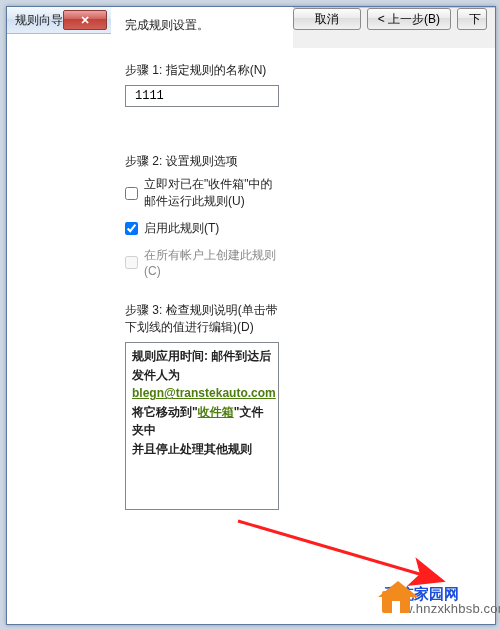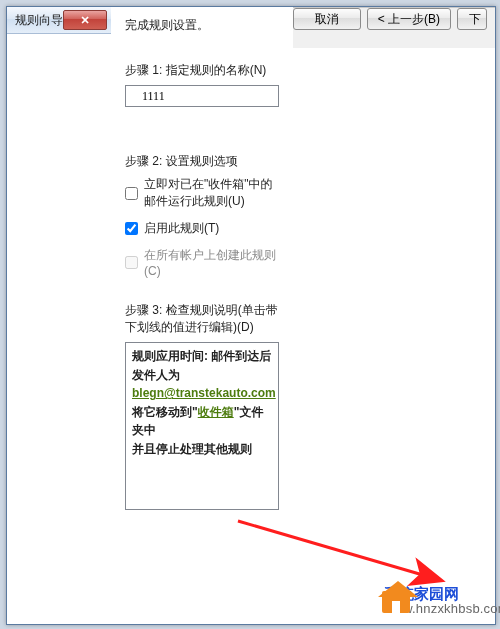--- a/index.html
+++ b/index.html
@@ -60,23 +60,23 @@
   .subtitle {
     margin-bottom: 28px;
   }
   .step-label {
     margin-bottom: 6px;
   }
   .text-input {
     width: 100%;
     height: 22px;
     border: 1px solid #828790;
-    padding: 1px 16px;
+    padding: 1px 9px;
     font-size: 12px;
-    font-family: Liberation Serif, serif;
+    font-family: Liberation Mono, monospace;
     box-sizing: border-box;
   }
   .gap-lg { height: 46px; }
   .gap-md { height: 14px; }
   .check-row {
     display: flex;
     align-items: center;
     margin-bottom: 10px;
   }
   .check-row input[type="checkbox"] {

